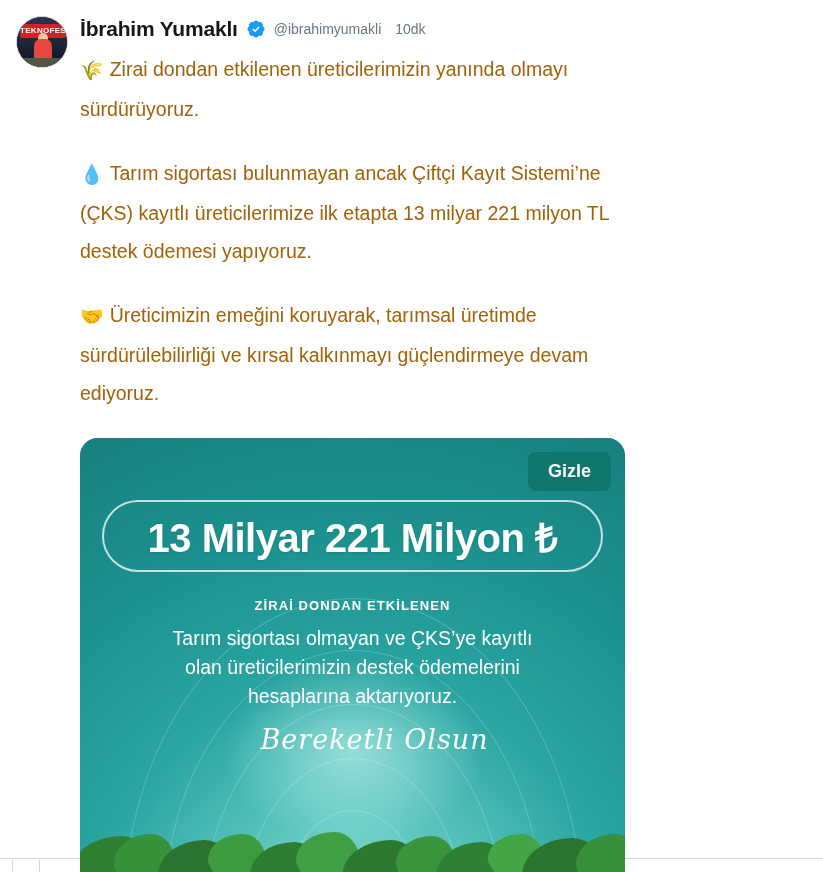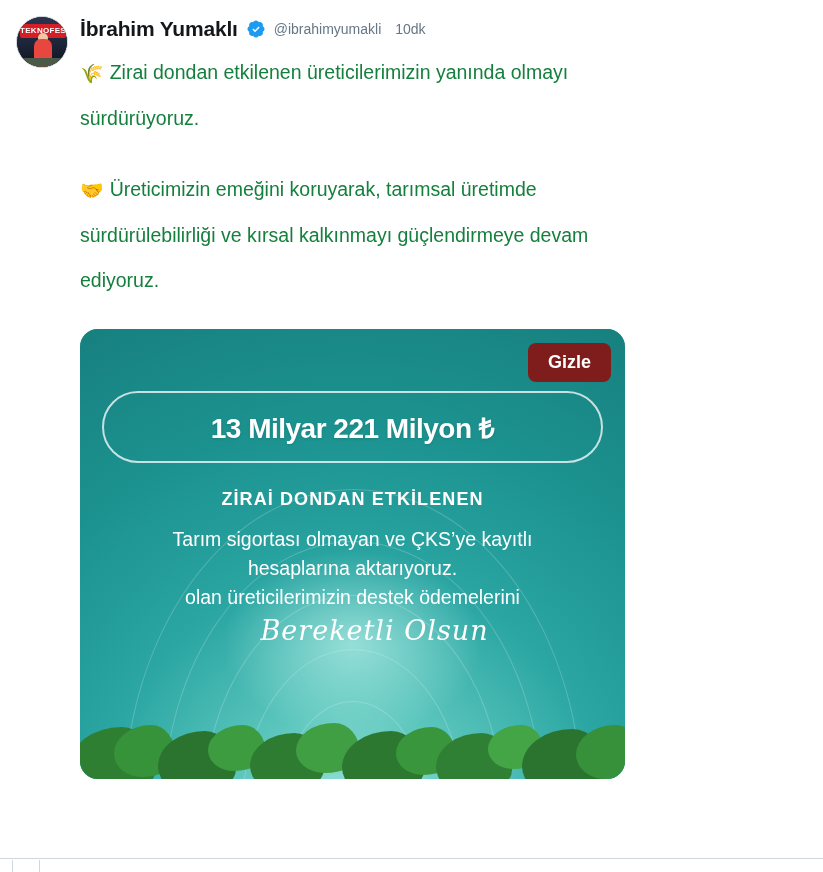--- a/index.html
+++ b/index.html
@@ -114,22 +114,22 @@
   .handle, .timestamp {
     font-size: 14px;
     color: #657786;
     white-space: nowrap;
   }
   .timestamp { margin-left: 6px; }
 
   
   .tweet-text {
     font-size: 19.5px;
-    line-height: 45px;
-    color: #15803d;
+    line-height: 38px;
+    color: #a16207;
     max-width: 560px;
   }
   .tweet-text p {
     margin: 0 0 26px 0;
   }
   .tweet-text p:last-child { margin-bottom: 4px; }
   .emoji {
     display: inline-block;
     margin-right: 6px;
     font-size: 19px;
@@ -177,21 +177,21 @@
     transform: translateX(-50%);
     width: 260px;
     height: 190px;
     background: radial-gradient(ellipse at center, rgba(215,255,247,0.55) 0%, rgba(215,255,247,0.0) 70%);
   }
 
   .hide-btn {
     position: absolute;
     top: 14px;
     right: 14px;
-    background: #7f1d1d;
+    background: #0f766e;
     color: #ffffff;
     font-size: 18px;
     font-weight: bold;
     padding: 9px 20px;
     border-radius: 8px;
     border: none;
     cursor: pointer;
     font-family: "Liberation Sans", sans-serif;
     z-index: 6;
   }
@@ -204,41 +204,41 @@
     height: 72px;
     border: 2px solid rgba(255,255,255,0.75);
     border-radius: 36px;
     display: flex;
     align-items: center;
     justify-content: center;
     z-index: 4;
   }
   .amount-text {
     color: #ffffff;
-    font-size: 28px;
+    font-size: 40px;
     font-weight: bold;
     letter-spacing: -0.5px;
     white-space: nowrap;
     text-shadow: 0 1px 3px rgba(0,0,0,.12);
   }
 
   .kicker {
     position: absolute;
     top: 160px;
     left: 0; right: 0;
     text-align: center;
     color: #ffffff;
-    font-size: 18px;
+    font-size: 13px;
     font-weight: bold;
     letter-spacing: 1.1px;
     z-index: 4;
   }
   .media-lines {
     position: absolute;
-    top: 196px;
+    top: 186px;
     left: 34px;
     right: 34px;
     text-align: center;
     color: #ffffff;
     font-size: 19.5px;
     line-height: 29px;
     z-index: 4;
   }
   .script {
     position: absolute;
@@ -317,20 +317,23 @@
         </span>
         <span class="handle">@ibrahimyumakli</span>
         <span class="timestamp">10dk</span>
       </div>
 
       <div class="tweet-text">
         <p>
           <span class="emoji">🌾</span><span>Zirai dondan etkilenen üreticilerimizin yanında olmayı sürdürüyoruz.</span>
         </p>
         <p>
+          <span class="emoji">💧</span><span>Tarım sigortası bulunmayan ancak Çiftçi Kayıt Sistemi’ne (ÇKS) kayıtlı üreticilerimize ilk etapta 13 milyar 221 milyon TL destek ödemesi yapıyoruz.</span>
+        </p>
+        <p>
           <span class="emoji">🤝</span><span>Üreticimizin emeğini koruyarak, tarımsal üretimde sürdürülebilirliği ve kırsal kalkınmayı güçlendirmeye devam ediyoruz.</span>
         </p>
       </div>
 
       <div class="media-card">
         <div class="media-bg"></div>
 
         <div class="arcs">
           <div class="arc" style="width:460px;height:320px;"></div>
           <div class="arc" style="width:380px;height:268px;"></div>
@@ -343,22 +346,22 @@
         <button class="hide-btn">Gizle</button>
 
         <div class="amount-box">
           <span class="amount-text">13 Milyar 221 Milyon ₺</span>
         </div>
 
         <div class="kicker">ZİRAİ DONDAN ETKİLENEN</div>
 
         <div class="media-lines">
           <div>Tarım sigortası olmayan ve ÇKS’ye kayıtlı</div>
+          <div>olan üreticilerimizin destek ödemelerini</div>
           <div>hesaplarına aktarıyoruz.</div>
-          <div>olan üreticilerimizin destek ödemelerini</div>
         </div>
 
         <div class="script">Bereketli Olsun</div>
 
         <div class="leaves">
           <div class="leaf" style="left:-10px;  bottom:-18px; width:86px;  height:70px; background:#2f7f33;"></div>
           <div class="leaf" style="left:34px;   bottom:2px;   width:62px;  height:52px; background:#37933a;"></div>
           <div class="leaf" style="left:78px;   bottom:-16px; width:78px;  height:64px; background:#2b7430;"></div>
           <div class="leaf" style="left:128px;  bottom:8px;   width:58px;  height:46px; background:#3d9c3f;"></div>
           <div class="leaf" style="left:170px;  bottom:-14px; width:74px;  height:60px; background:#2e7c32;"></div>

